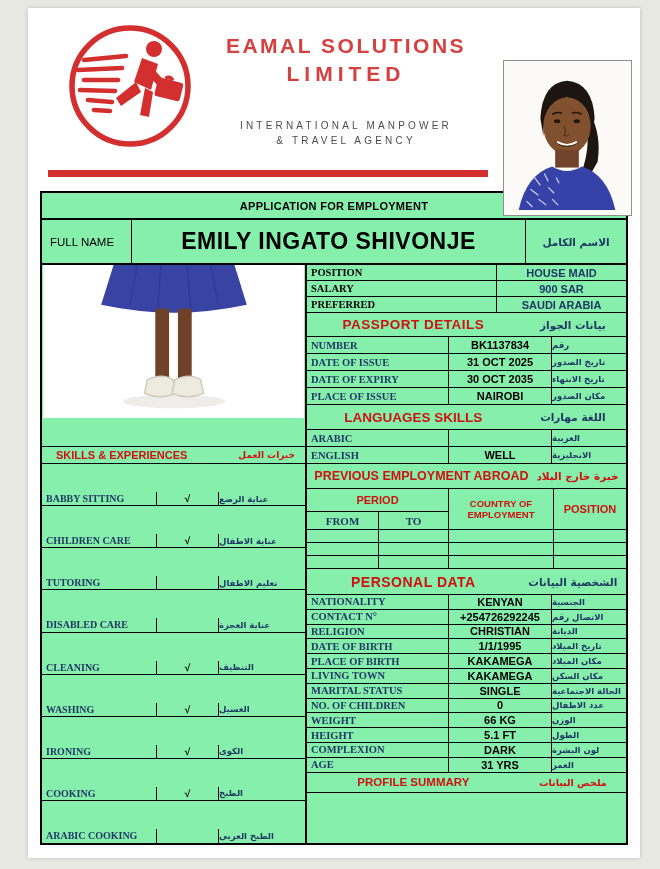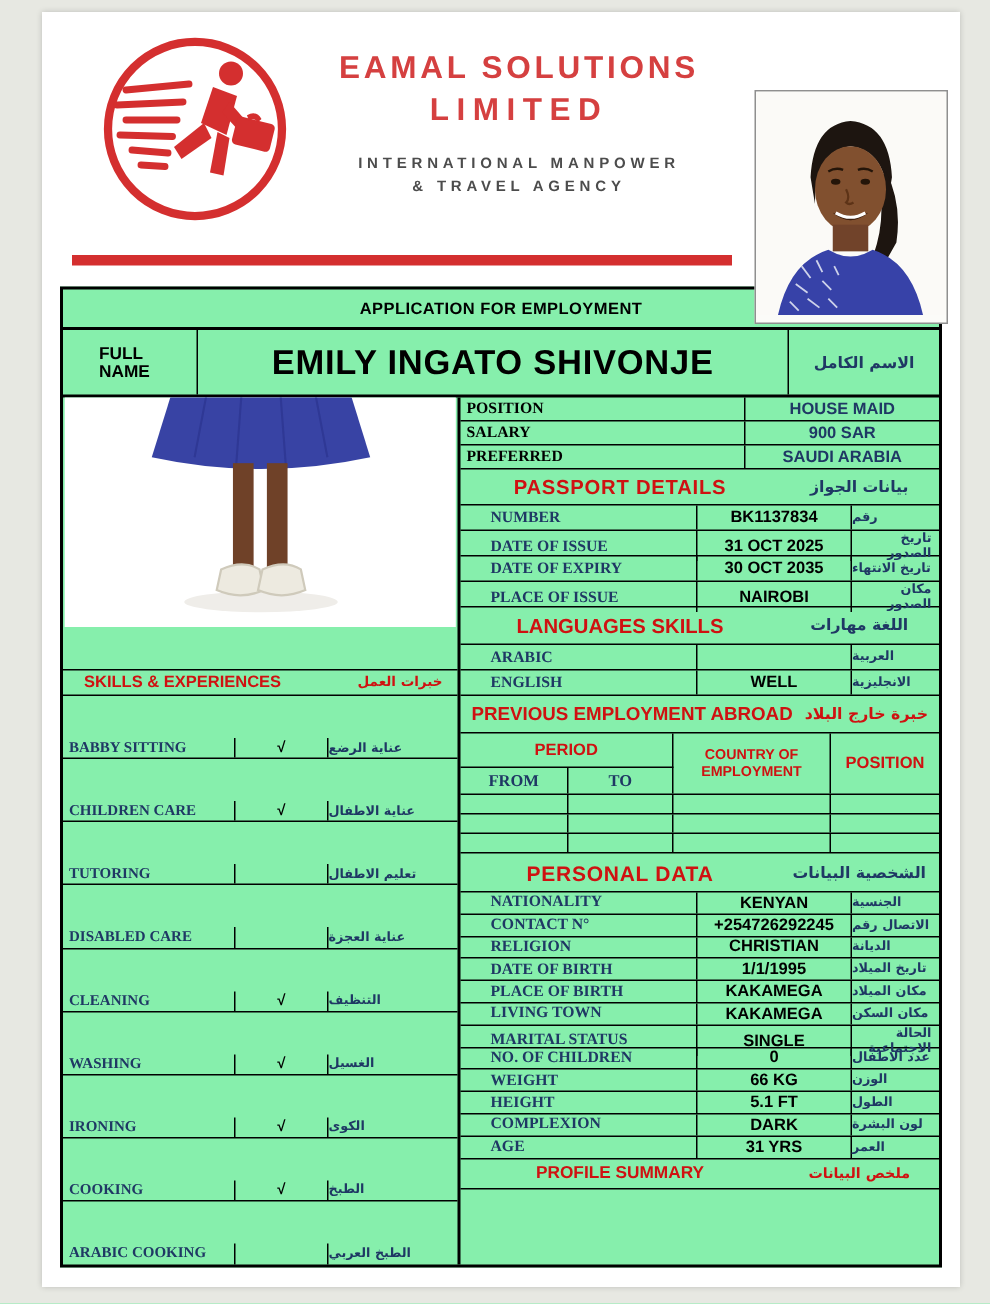--- a/index.html
+++ b/index.html
@@ -12,39 +12,39 @@
   .page {
     position:absolute; left:28px; top:8px; width:612px; height:850px;
     background:#ffffff; box-shadow:0 0 4px rgba(0,0,0,.18);
   }
 
   
   .logo { position:absolute; left:32px; top:12px; width:142px; height:140px; }
   .brand { position:absolute; left:168px; top:24px; width:300px; text-align:center; }
   .brand-line { font-size:21px; font-weight:800; letter-spacing:2.5px; color:#d54040; line-height:1.35; }
   .brand-line2 { letter-spacing:5px; }
-  .tagline { margin-top:13px; font-size:10px; font-weight:700; letter-spacing:3.2px; color:#4c4c4c; line-height:1.55; }
+  .tagline { margin-top:29px; font-size:10px; font-weight:400; letter-spacing:3.2px; color:#4c4c4c; line-height:1.55; }
   .redbar { position:absolute; left:20px; top:162px; width:440px; height:7px; background:#d42f2f; }
   .headshot {
     position:absolute; left:475px; top:52px; width:129px; height:156px;
     border:1px solid #8f8f8f; background:#fbfbf8; z-index:5; overflow:hidden;
   }
 
   
   .doc {
     position:absolute; left:12px; top:183px; width:588px; height:654px;
     border:2.5px solid #000; display:flex; flex-direction:column; background:#86efac;
   }
   .banner { flex:none; height:27px; border-bottom:2px solid #000;
     display:flex; align-items:center; justify-content:center;
     font-size:11px; font-weight:700; letter-spacing:.3px; color:#000; }
   .namerow { flex:none; height:45px; border-bottom:2px solid #000;
     display:grid; grid-template-columns:90px 1fr 100px; }
   .namerow > div { display:flex; align-items:center; }
-  .fn-label { padding-left:24px; font-size:11.5px; font-weight:700; border-right:1.5px solid #000; }
+  .fn-label { padding-left:8px; font-size:11.5px; font-weight:400; border-right:1.5px solid #000; }
   .fn-value { justify-content:center; font-size:23px; font-weight:800; letter-spacing:.5px; border-right:1.5px solid #000; }
   .fn-ar { justify-content:center;text-align:right; }
 
   .bodyrow { flex:1; display:flex; min-height:0; }
   .leftcol { width:265px; flex:none; border-right:2px solid #000; display:flex; flex-direction:column;gap:28px; }
   .rightcol { flex:1; display:flex; flex-direction:column; min-width:0; }
 
   
   .ar { font-family:"DejaVu Sans", sans-serif; font-size:8.5px; font-weight:700; color:#1f3864; direction:rtl; }
   .ar-red { color:#cf1111; }
@@ -56,21 +56,21 @@
 
   
   .lbl { font-family:"Liberation Serif", serif; font-size:10.5px; font-weight:700; color:#1f3864;
          padding-left:4px; display:flex; align-items:center; border-right:1px solid #000; }
   .val { font-size:11px; font-weight:700; color:#000; display:flex; align-items:center; justify-content:center;
          border-right:1px solid #000; }
   .arc { display:flex; align-items:center; justify-content:flex-end; padding-right:5px; }
 
   .jobrow { flex:none; height:16px; display:grid; grid-template-columns:190px 1fr; border-bottom:1px solid #000; }
   .jobrow .val { border-right:none; color:#1f3864; }
-  .r3 { flex:none; display:grid; grid-template-columns:142px 103px 1fr; border-bottom:1px solid #000;padding-left:16px; }
+  .r3 { flex:none; display:grid; grid-template-columns:142px 103px 1fr; border-bottom:1px solid #000; }
   .pass-row { height:17px; }
   .pers-row { height:14.8px; }
 
   
   .emp-hdr { flex:none; height:41px; display:grid;
     grid-template-columns:72px 70px 105px 1fr; grid-template-rows:23px 1fr; border-bottom:1px solid #000; }
   .emp-hdr div { display:flex; align-items:center; justify-content:center; text-align:center; }
   .e-period { grid-column:1/3; grid-row:1; border-right:1px solid #000; border-bottom:1px solid #000;
               color:#cf1111; font-weight:800; font-size:11px; }
   .e-from { grid-column:1; grid-row:2; border-right:1px solid #000; }

